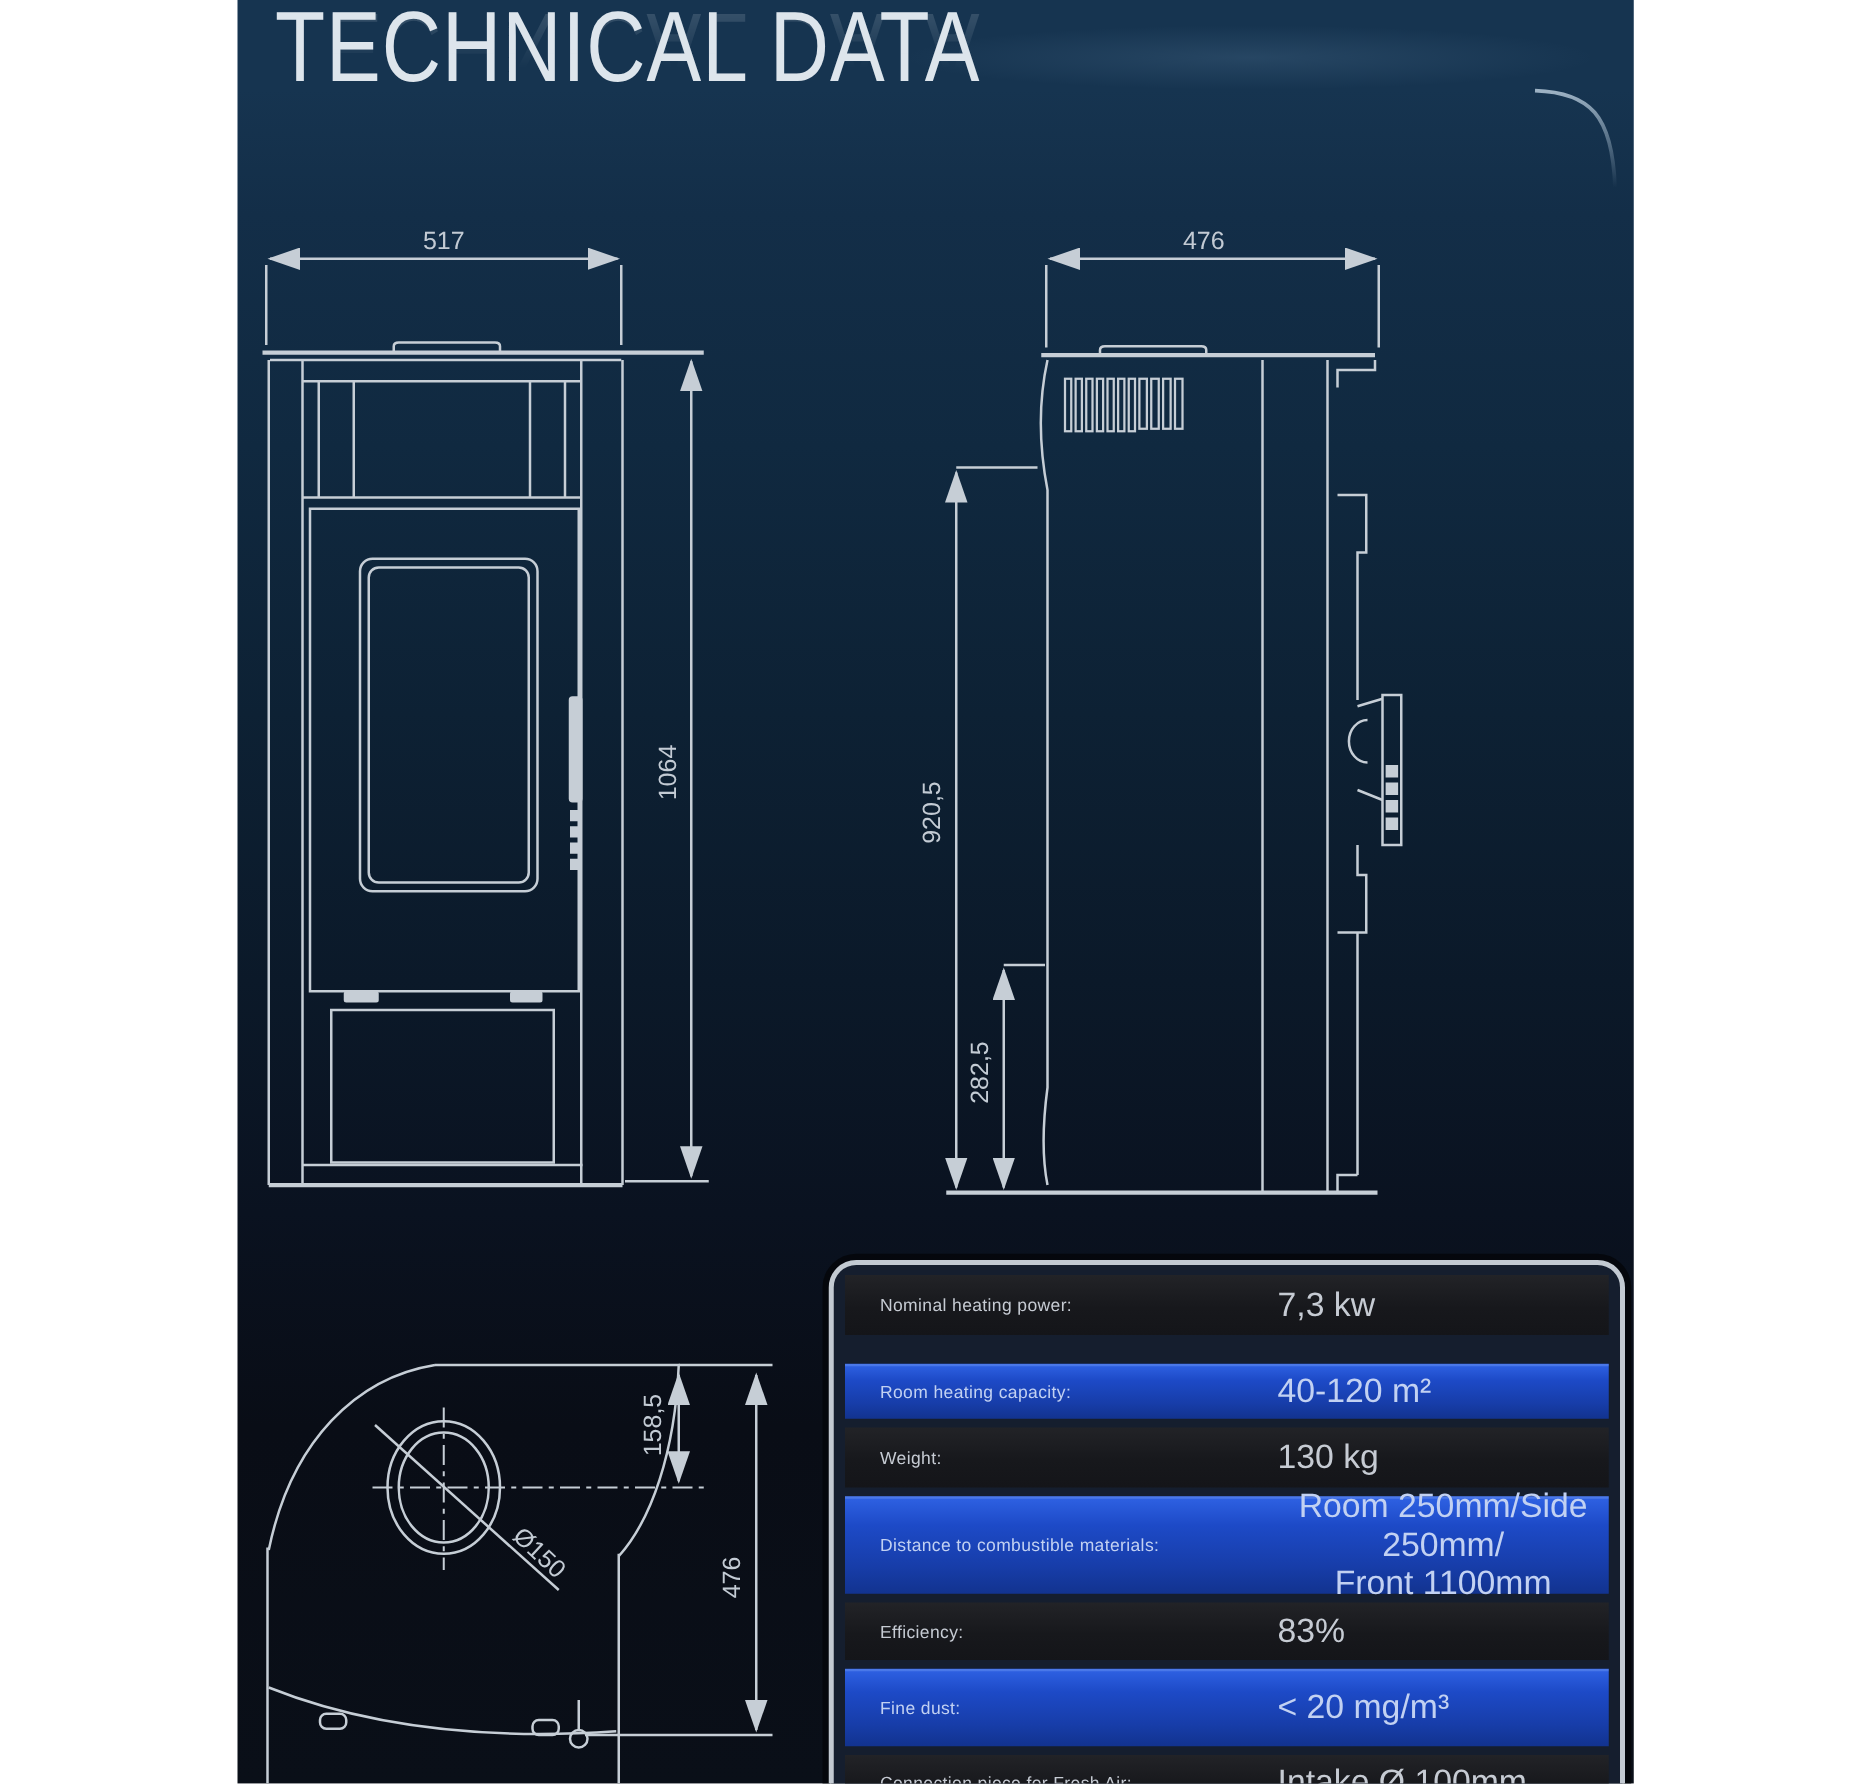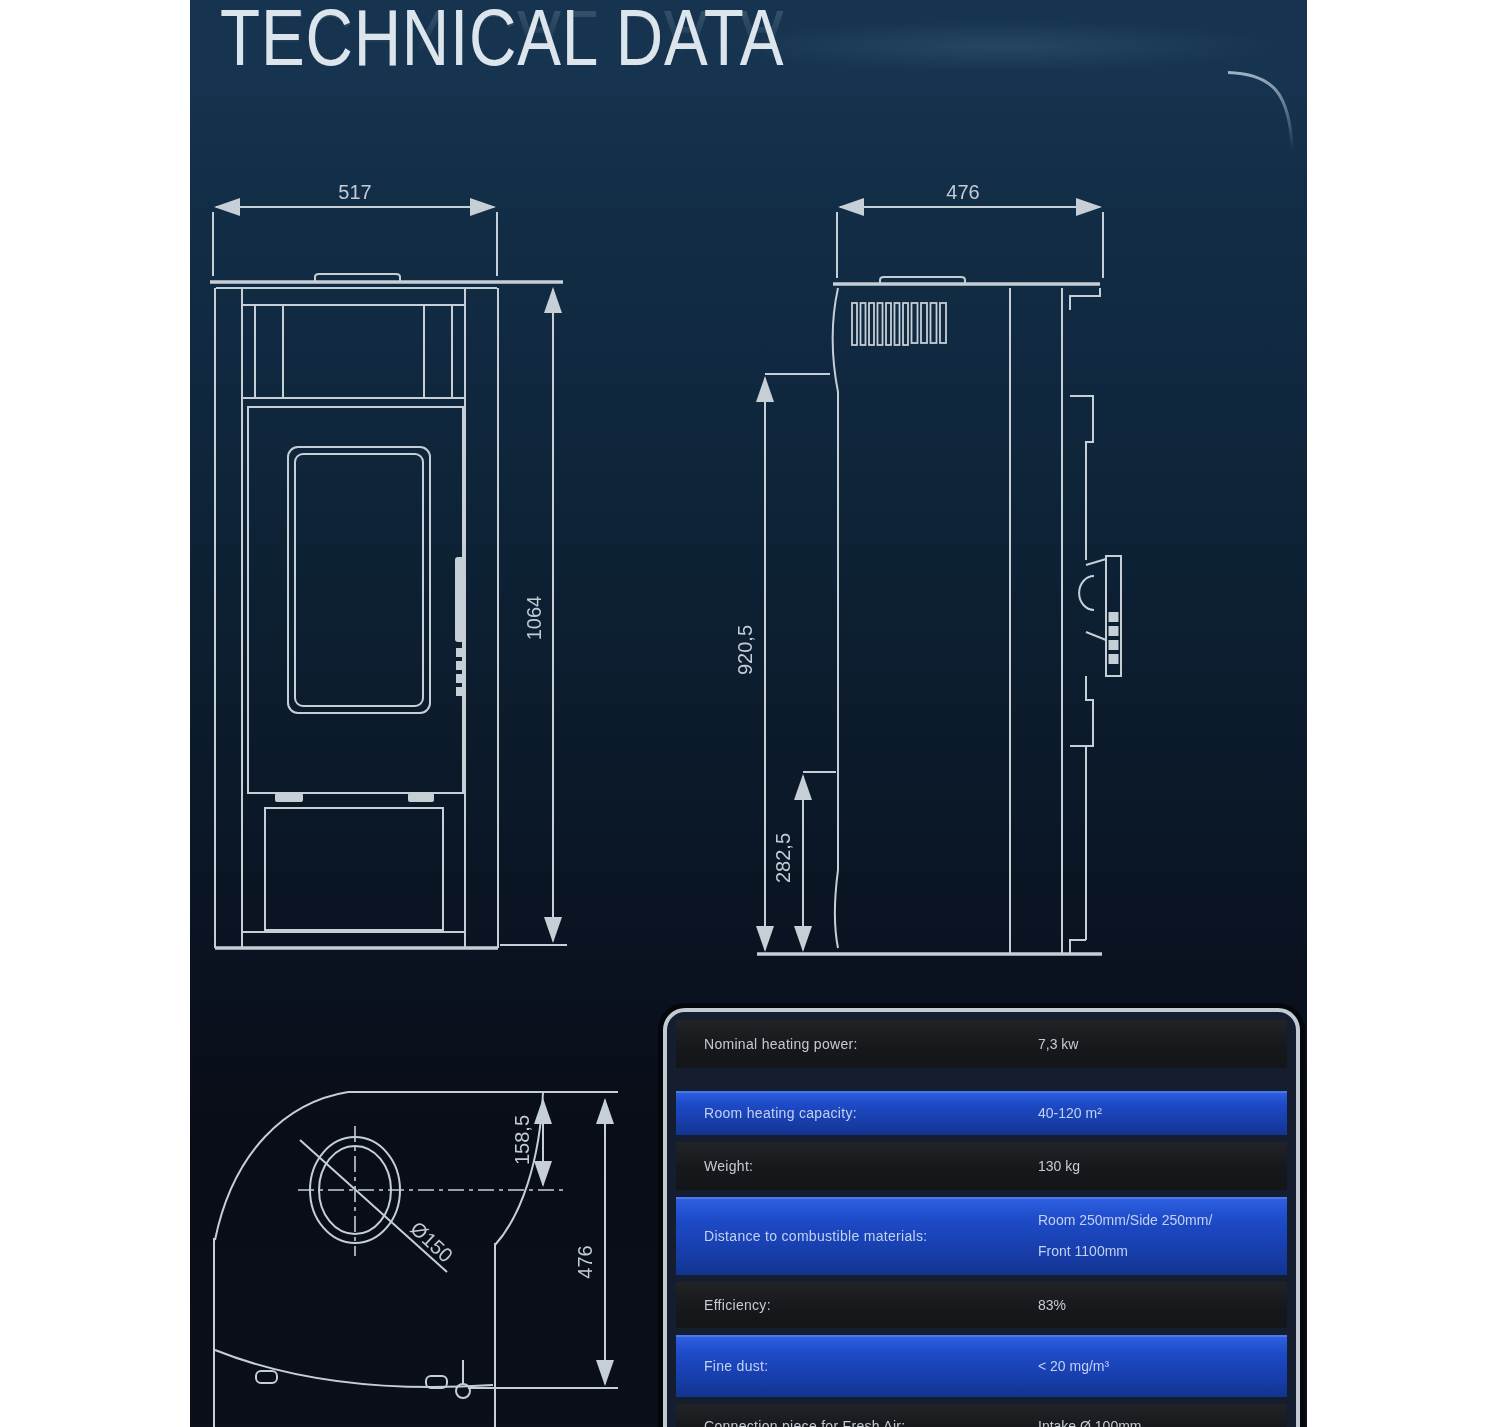--- a/index.html
+++ b/index.html
@@ -25,23 +25,23 @@
   .spec-table{position:absolute;left:473px;top:1008px;width:637px;height:430px;box-sizing:border-box;
     border:4px solid #c3cad2;border-radius:22px 22px 0 0;background:#151e2e;
     box-shadow:0 0 0 5px rgba(4,7,11,.9);padding:8px 9px;}
   .spec-row{box-sizing:border-box;width:100%;margin-bottom:7px;display:flex;align-items:center;
     padding-left:28px;position:relative;}
   .spec-row.dark{background:linear-gradient(180deg,#222327 0%,#17181c 55%,#141519 100%);}
   .spec-row.blue{background:linear-gradient(180deg,#2f62e4 0%,#1d4ac7 30%,#173da9 72%,#12338f 100%);
     box-shadow:inset 0 2px 0 rgba(160,190,255,.25);}
   .spec-label{font-size:14px;color:#c6cbd3;letter-spacing:.3px;}
   .spec-row.blue .spec-label{color:#c2d1f2;}
-  .spec-value{position:absolute;left:362px;top:50%;transform:translateY(-50%);
-    font-size:14px;color:#c6cbd3;line-height:31px;}
-  .spec-row.blue .spec-value{color:#c2d1f2;}
+  .spec-value{position:absolute;left:346px;top:50%;transform:translateY(-50%);
+    font-size:27px;color:#c6cbd3;line-height:31px;}
+  .spec-row.blue .spec-value{color:#c2d1f2;text-align:center;}
 
   
   svg.drawings{position:absolute;left:0;top:0;}
   svg.drawings text{font-family:"Liberation Sans", sans-serif;font-size:20px;fill:#c3cbd4;}
 </style>
 </head>
 <body>
 
 <div class="canvas">
   <div class="content">

